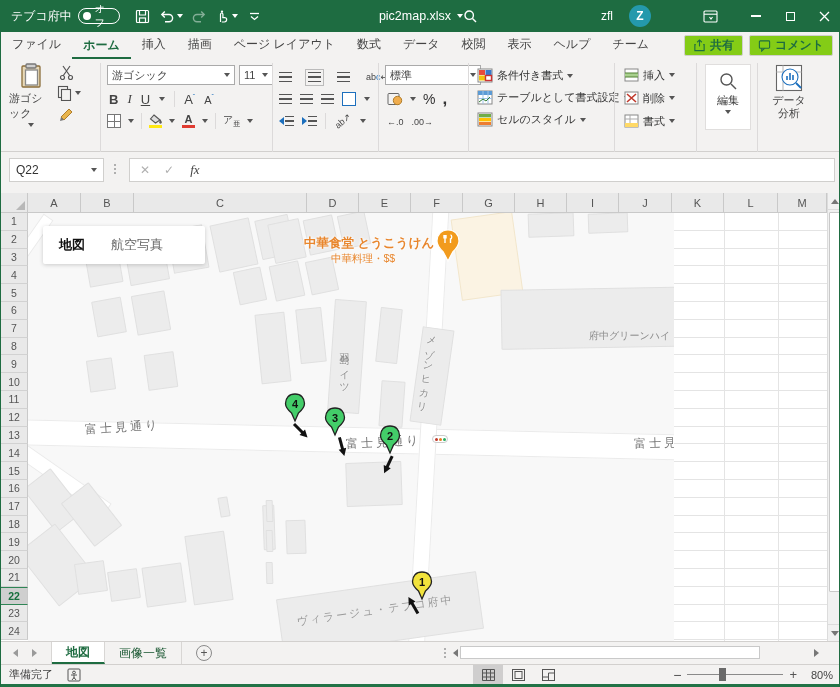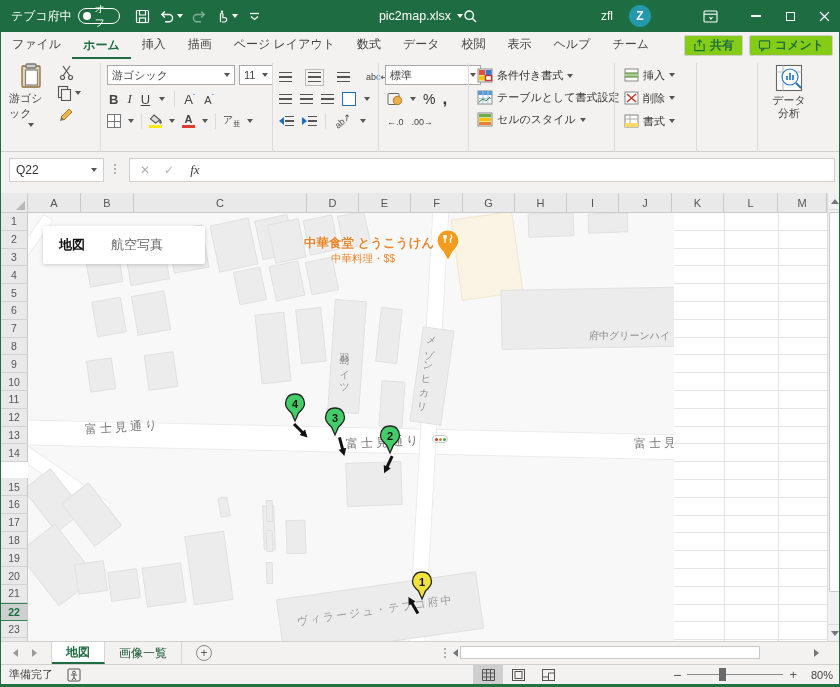--- a/index.html
+++ b/index.html
@@ -403,20 +403,28 @@
               <rect x="1" y="9" width="13" height="4" fill="#ffd966"></rect>
             </svg>
           </span>
           <span>書式</span>
           <span class="caret dk"></span>
         </span>
       </div>
     <div class="glabel" style="left:628px;width:50px">セル</div>
     <div class="gsep" style="left:695px"></div>
 
+    <div class="bigbtn" style="left:704px;top:5px;width:46px;background:#fff;border:1px solid #e0dedd;height:66px;padding-top:6px">
+      <svg width="20" height="20" viewBox="0 0 20 20" fill="none" stroke="#555" stroke-width="1.4">
+          <circle cx="8.5" cy="8.5" r="5.5"></circle>
+          <path d="M13 13l5 5"></path>
+        </svg>
+      <span>編集</span>
+      <span class="caret dk"></span>
+    </div>
     <div class="gsep" style="left:756px"></div>
 
     <div class="bigbtn" style="left:762px;top:5px;width:52px">
       <svg width="28" height="28" viewBox="0 0 28 28" fill="none" stroke="#666" stroke-width="1.1">
           <rect x="1.5" y="1.5" width="25" height="25" fill="#fff"></rect>
           <path d="M1.5 8h25M8 1.5v25" stroke="#bbb"></path>
           <circle cx="15" cy="13" r="8" fill="#fff" stroke="#1c6fbd"></circle>
           <path d="M12 16v-4M15 16v-7M18 16v-5" stroke="#1c6fbd" stroke-width="1.6"></path>
           <path d="M21 19l5 5" stroke="#1c6fbd" stroke-width="1.8"></path>
         </svg>
@@ -474,21 +482,21 @@
         <div class="rh" style="height: 17.8px;">5</div>
         <div class="rh" style="height: 17.8px;">6</div>
         <div class="rh" style="height: 17.8px;">7</div>
         <div class="rh" style="height: 17.8px;">8</div>
         <div class="rh" style="height: 17.8px;">9</div>
         <div class="rh" style="height: 17.8px;">10</div>
         <div class="rh" style="height: 17.8px;">11</div>
         <div class="rh" style="height: 17.8px;">12</div>
         <div class="rh" style="height: 17.8px;">13</div>
         <div class="rh" style="height: 17.8px;">14</div>
-        <div class="rh" style="height: 17.8px; margin-top: 16px;">15</div>
+        <div class="rh" style="height: 17.8px;">15</div>
         <div class="rh" style="height: 17.8px;">16</div>
         <div class="rh" style="height: 17.8px;">17</div>
         <div class="rh" style="height: 17.8px;">18</div>
         <div class="rh" style="height: 17.8px;">19</div>
         <div class="rh" style="height: 17.8px;">20</div>
         <div class="rh" style="height: 17.8px;">21</div>
         <div class="rh sel" style="height: 17.8px; font-weight: bold;">22</div>
         <div class="rh" style="height: 17.8px;">23</div>
         <div class="rh" style="height: 17.8px;">24</div>
       </div>

